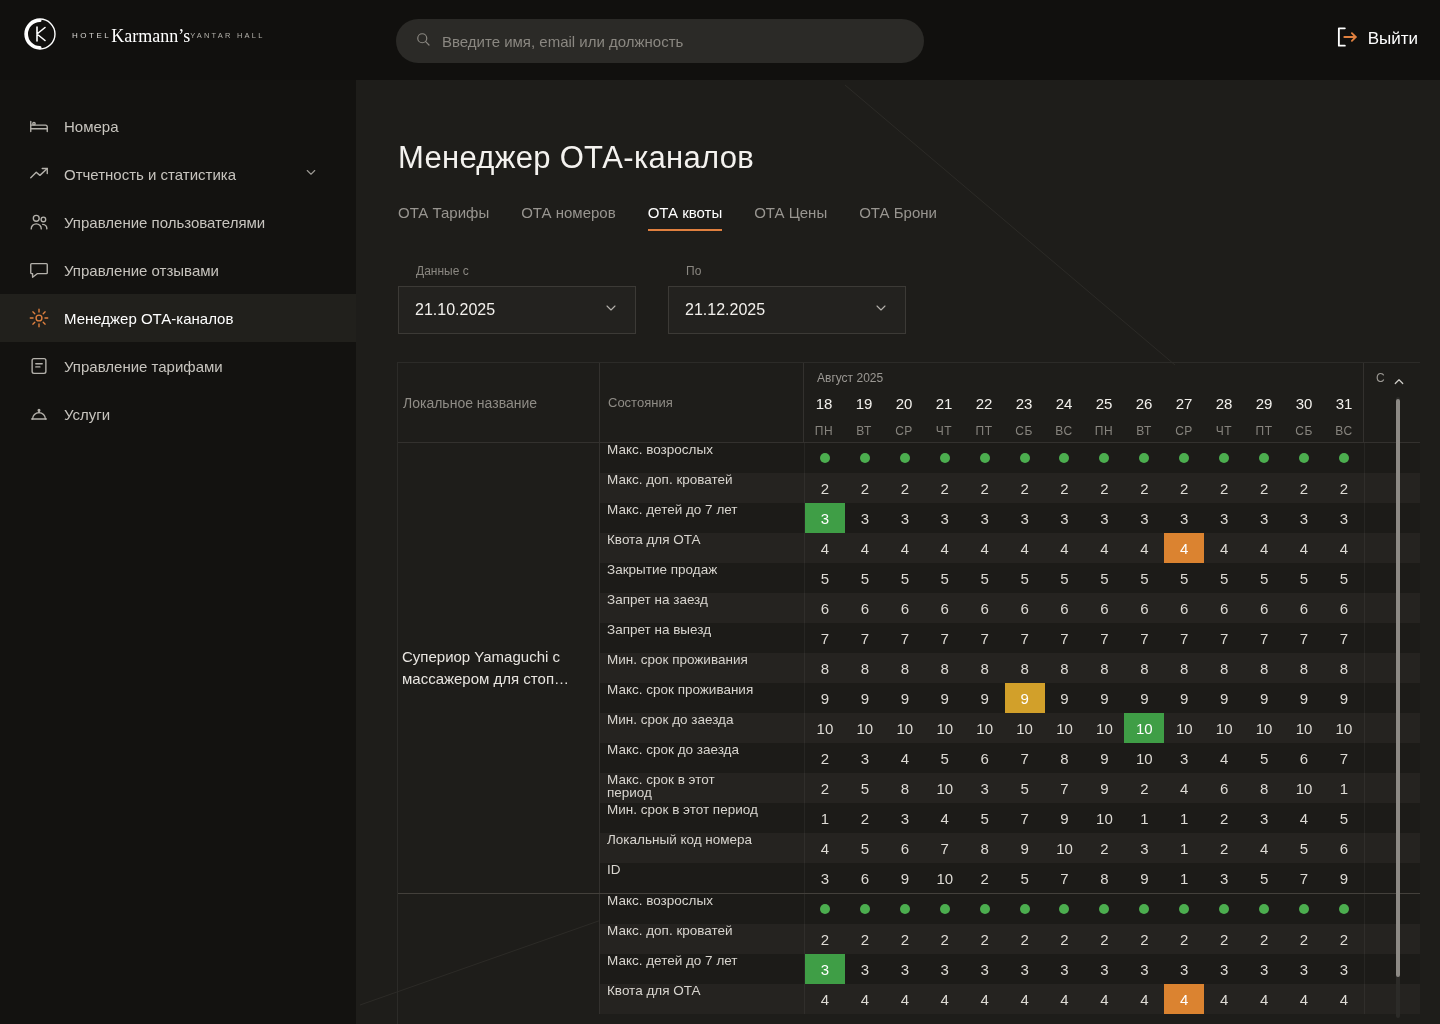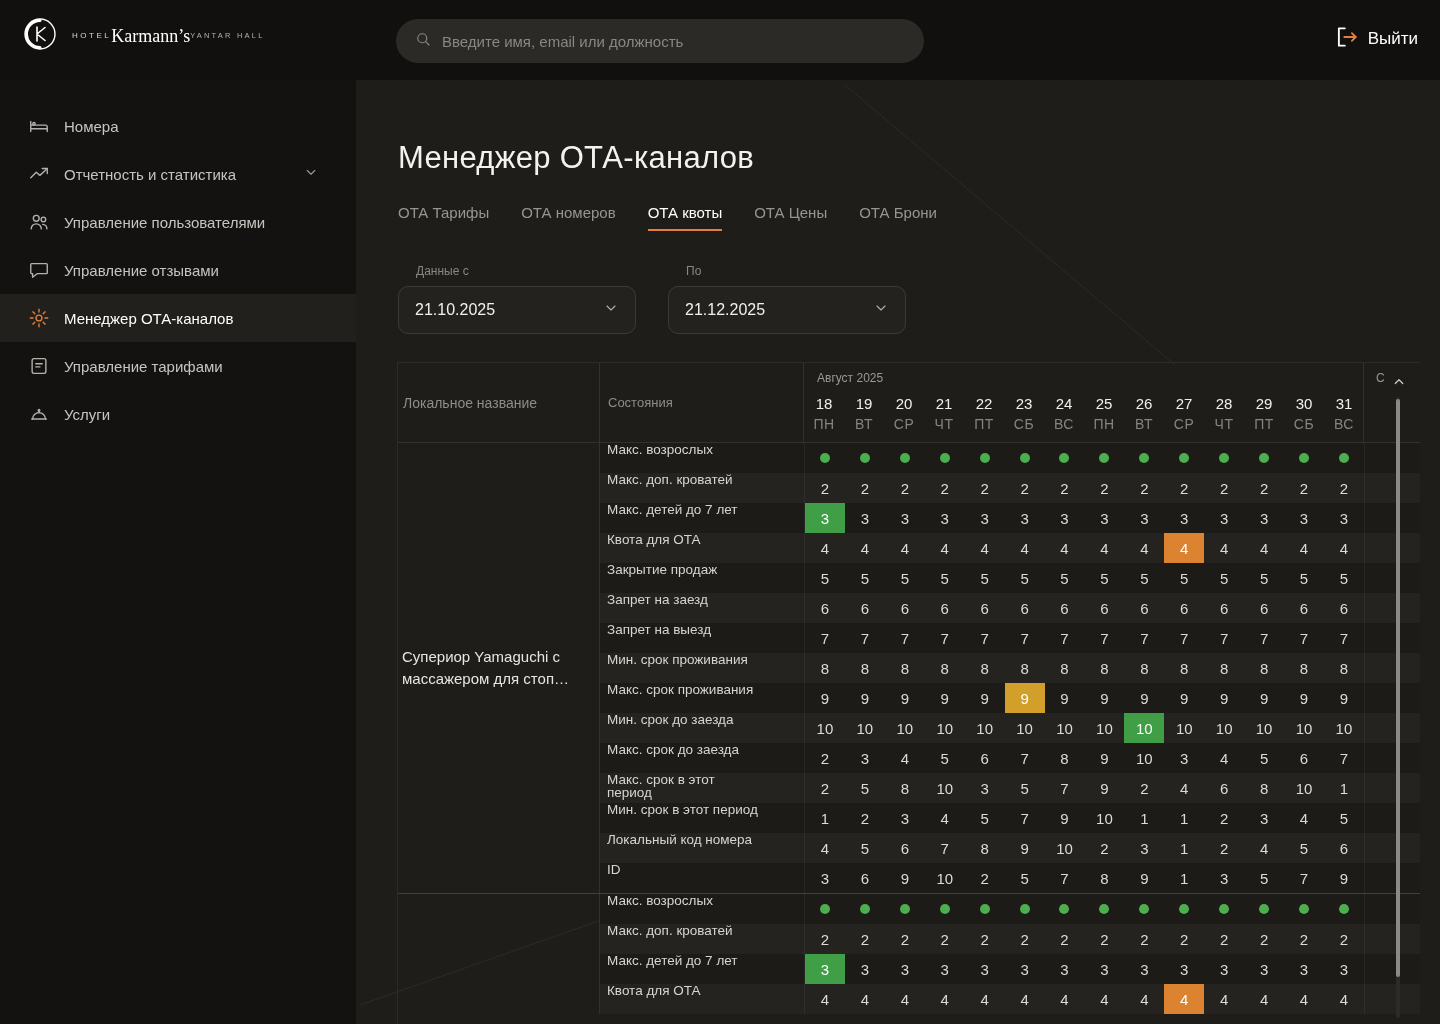--- a/index.html
+++ b/index.html
@@ -37,38 +37,38 @@
   
   .main{position:absolute;top:80px;left:356px;width:1084px;height:944px;background:#1e1d1a;overflow:hidden}
   .deco{position:absolute;inset:0;pointer-events:none}
   .page-title{position:absolute;left:42px;top:60px;font-size:31px;font-weight:400;letter-spacing:.3px}
   .tabs{position:absolute;left:42px;top:124px;display:flex;gap:32px}
   .tab{font-size:15px;color:#989590;cursor:pointer;position:relative;padding-bottom:10px}
   .tab.active{color:#fff}
   .tab.active::after{content:"";position:absolute;left:0;right:0;bottom:0;height:2px;background:var(--accent)}
   .filters{position:absolute;left:42px;top:184px;display:flex;gap:32px}
   .filter-label{font-size:12px;color:#8a8781;margin-bottom:8px;padding-left:18px}
-  .select{width:238px;height:48px;background:#23221f;border:1px solid #3c3a36;border-radius:10px;
+  .select{width:238px;height:48px;background:#23221f;border:1px solid #3c3a36;border-radius:0;
     display:flex;align-items:center;justify-content:space-between;padding:0 16px;cursor:pointer}
   .select-value{font-size:16px;color:#f2f0ec}
   .select-chev svg{width:16px;height:16px;fill:none;stroke:#b5b2ac;stroke-width:1.6;stroke-linecap:round;stroke-linejoin:round}
 
   
   .table{position:absolute;left:41px;top:282px;width:1023px;height:662px;overflow:hidden;
     border-top:1px solid #2c2b28;border-left:1px solid #2c2b28}
   .thead{display:flex;height:80px;border-bottom:1px solid #33312e}
   .th-name{width:201px;display:flex;align-items:center;padding-left:5px;color:#8f8c86;font-size:14px}
   .th-states{width:204px;display:flex;align-items:center;padding-left:8px;color:#8f8c86;font-size:13px;
     border-left:1px solid #33312e}
   .th-cal{width:560px;border-left:1px solid #33312e;position:relative}
   .month{position:absolute;left:13px;top:8px;font-size:12px;color:#9b9893}
   .daysrow{position:absolute;left:0;top:32px;display:flex}
   .daycell{width:40px;text-align:center}
   .dnum{font-size:15px;color:#f2f0ec}
-  .ddow{font-size:14px;color:#87847e;margin-top:4px;letter-spacing:.5px}
+  .ddow{font-size:12px;color:#87847e;margin-top:12px;letter-spacing:.5px}
   .th-part{flex:1;border-left:1px solid #33312e;position:relative}
   .nextmonth{position:absolute;left:12px;top:8px;font-size:12px;color:#9b9893}
 
   .tgroup{display:flex}
   .tgroup + .tgroup{border-top:1px solid #43403b}
   .gname{width:201px;display:flex;align-items:center;padding:0 12px 0 4px;font-size:15px;color:#e8e5e0;line-height:1.45}
   .grows{flex:1;border-left:1px solid #33312e}
   .trow{display:flex;height:30px;background:#1c1b18}
   .trow.alt{background:#252320}
   .tlabel{width:204px;padding-left:7px;padding-right:45px;font-size:13.5px;color:#d8d5cf;line-height:13px}

